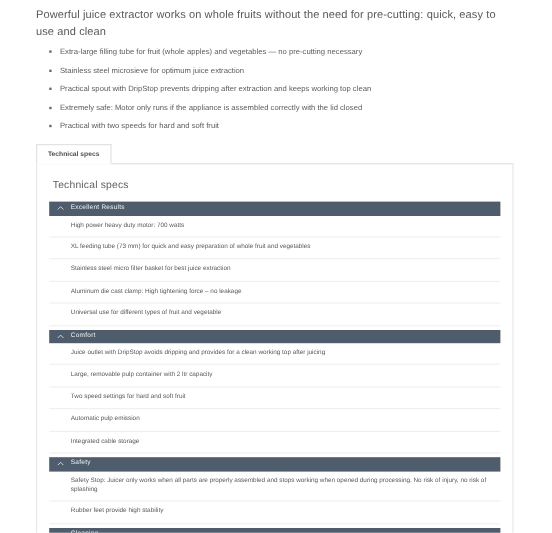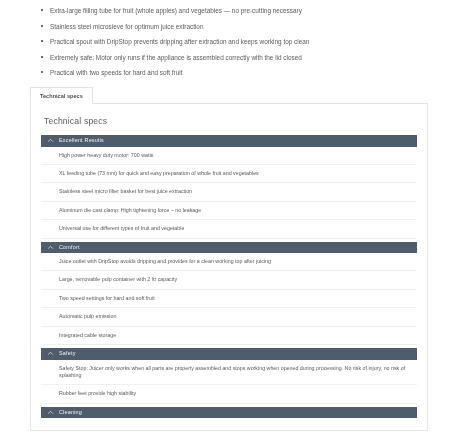--- a/index.html
+++ b/index.html
@@ -145,20 +145,21 @@
     box-sizing: border-box;
   }
   .row:last-child { border-bottom: 1px solid #f0f0f0; }
 </style>
 </head>
 <body>
 
 <div class="page">
 
   <div class="intro">
+    <p class="intro-heading">Powerful juice extractor works on whole fruits without the need for pre-cutting: quick, easy to use and clean</p>
     <ul class="feature-list">
         <li>Extra-large filling tube for fruit (whole apples) and vegetables — no pre-cutting necessary</li>
         <li>Stainless steel microsieve for optimum juice extraction</li>
         <li>Practical spout with DripStop prevents dripping after extraction and keeps working top clean</li>
         <li>Extremely safe: Motor only runs if the appliance is assembled correctly with the lid closed</li>
         <li>Practical with two speeds for hard and soft fruit</li>
       </ul>
   </div>
 
   <div class="tabs">

